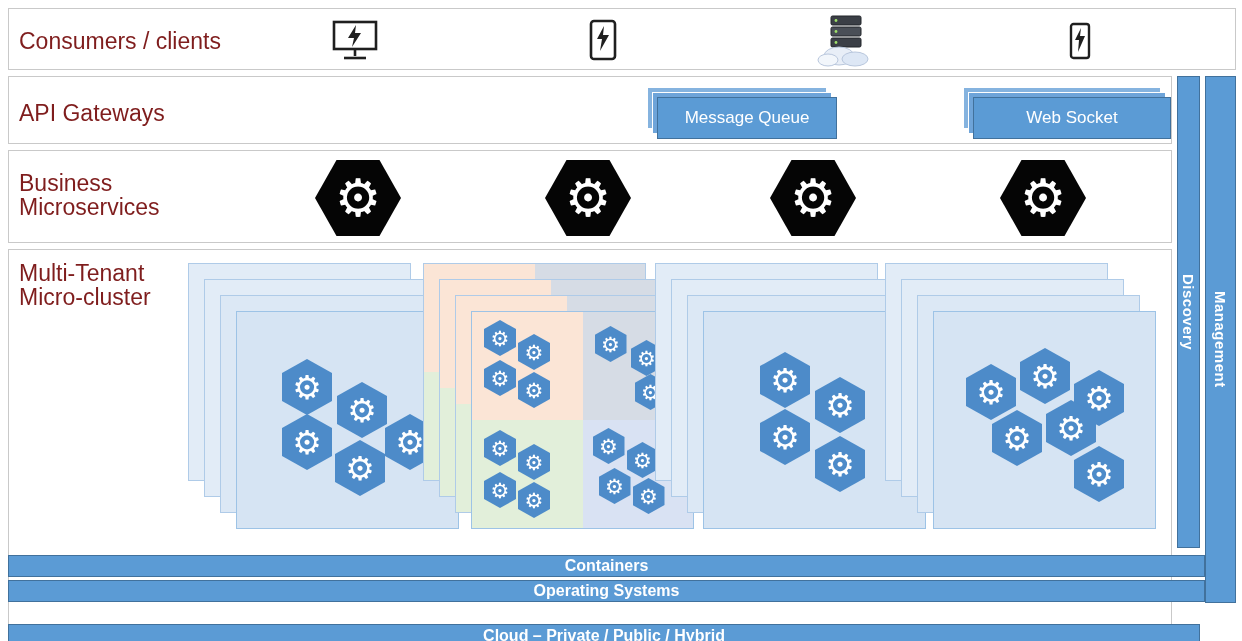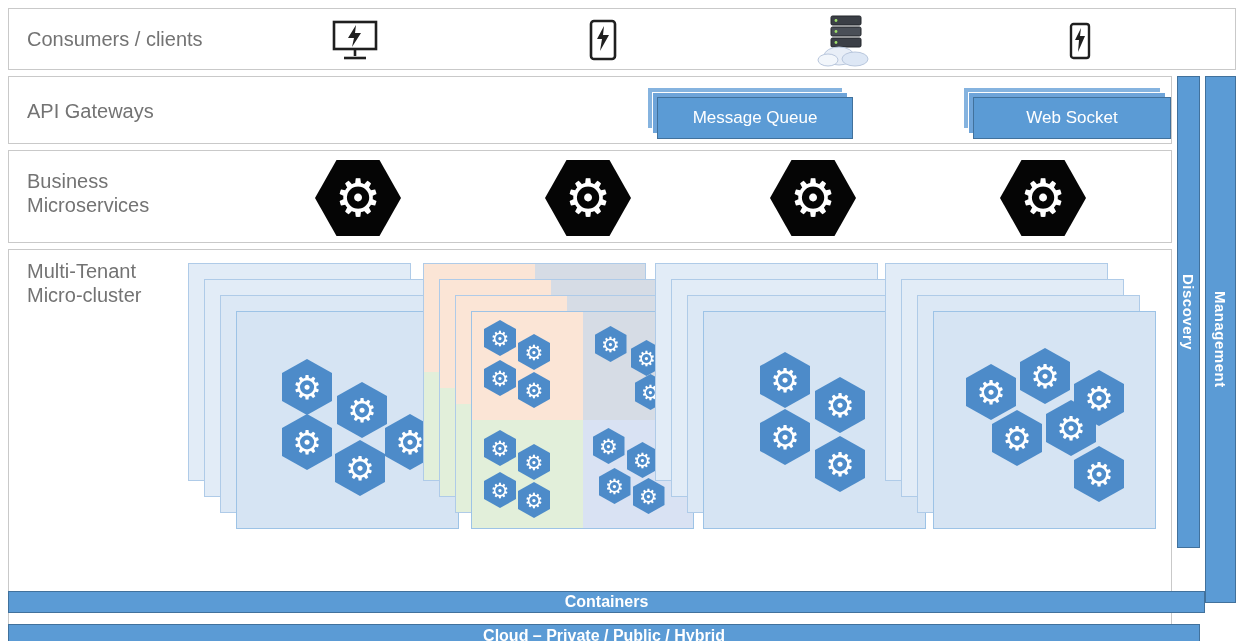--- a/index.html
+++ b/index.html
@@ -1,20 +1,20 @@
 <!DOCTYPE html>
 <html><head>
 <meta charset="utf-8">
 <style>
   * { margin:0; padding:0; box-sizing:border-box; }
   body { font-family:"Liberation Sans", sans-serif; background:#ffffff; }
   .canvas { position:relative; width:1242px; height:641px; background:#fff; overflow:hidden; }
 
   .row { position:absolute; background:#fff; border:1px solid #c9c9c9; }
-  .row-label { position:absolute; left:18px; font-size:20px; color:#737373; line-height:1.25; white-space:nowrap; }
+  .row-label { position:absolute; left:10px; font-size:23px; color:#7f1d1d; line-height:1.25; white-space:nowrap; }
 
   
   .cicon { position:absolute; }
 
   
   .gwstack { position:absolute; }
   .gwlayer, .gwfront { position:absolute; width:100%; height:100%; border:1px solid #41719C; }
   .gwlayer.l2 { left:-10px; top:-10px; background:#85B3DF; border-color:#ffffff; }
   .gwlayer.l1 { left:-5px;  top:-5px;  background:#6EA4D9; border-color:#ffffff; }
   .gwfront { left:0; top:0; background:#5B9BD5; color:#fff; font-size:17px;
@@ -102,21 +102,21 @@
         <path d="M12 6 L6 18 L10 18 L9 30 L16 14 L11 14 Z" fill="#1f1f1f"></path>
       </svg>
     </span>
   </section>
 
   <section class="row" style="left:8px; top:76px; width:1164px; height:68px;">
     <span class="row-label" style="top:22px;">API Gateways</span>
 
 
 
-    <div class="gwstack" style="left:648px; top:20px; width:196px; height:42px;">
+    <div class="gwstack" style="left:648px; top:20px; width:180px; height:42px;">
       <div class="gwlayer l2"></div>
       <div class="gwlayer l1"></div>
       <div class="gwfront">Message Queue</div>
     </div>
 
     <div class="gwstack" style="left:964px; top:20px; width:198px; height:42px;">
       <div class="gwlayer l2"></div>
       <div class="gwlayer l1"></div>
       <div class="gwfront">Web Socket</div>
     </div>
@@ -218,16 +218,17 @@
         <div class="hexgear" style="left:58px; top:98px;">⚙</div>
         <div class="hexgear" style="left:112px; top:88px;">⚙</div>
         <div class="hexgear" style="left:140px; top:134px;">⚙</div>
       </div>
     </div>
   </section>
 
   <div class="vbar" style="left:1177px; top:76px; width:23px; height:472px;">Discovery</div>
   <div class="vbar" style="left:1205px; top:76px; width:31px; height:527px;">Management</div>
 
-  <div class="hbar" style="left:8px; top:555px; width:1197px; height:22px;margin-top:36px;">Containers</div>
+  <div class="hbar" style="left:8px; top:555px; width:1197px; height:22px;">Containers</div>
+  <div class="hbar" style="left:8px; top:580px; width:1197px; height:22px;">Operating Systems</div>
   <div class="hbar" style="left:8px; top:605px; width:1192px; height:23px;margin-top:19px;">Cloud – Private / Public / Hybrid</div>
 
 </div>
 
 </body></html>

